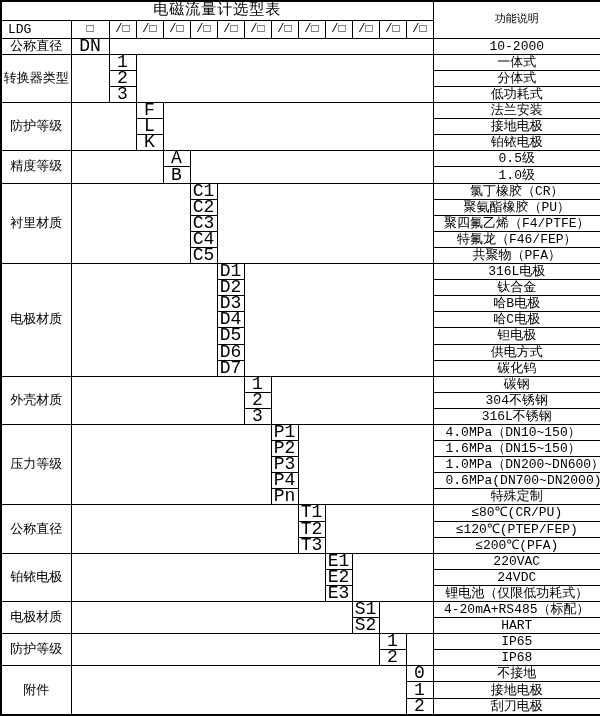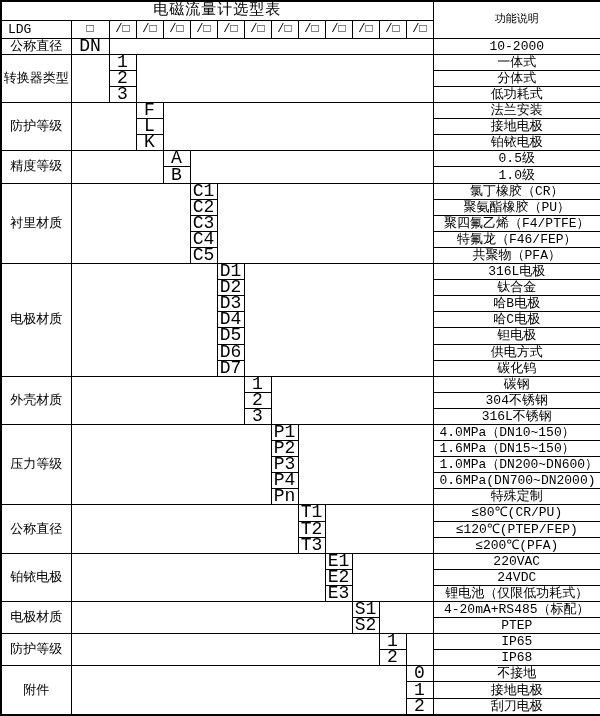--- a/index.html
+++ b/index.html
@@ -59,21 +59,21 @@
     margin-left: 29px;
   }
   td.code-cell {
     font-size: 18px;
   }
   td.desc-cell {
     font-size: 13px;
   }
   td.desc-cell.left {
     text-align: left;
-    padding-left: 6px;
+    padding-left: 12px;
   }
   td.spacer {
     border: 1px solid #000000;
   }
 </style>
 </head>
 <body>
 
 <table class="selector">
   <colgroup>
@@ -287,21 +287,21 @@
       </tr>
       <tr class="body-row">
         <td class="label-cell" rowspan="2">电极材质</td>
         <td class="spacer" rowspan="2" colspan="10"></td>
         <td class="code-cell">S1</td>
         <td class="spacer" rowspan="2" colspan="2"></td>
         <td class="desc-cell">4-20mA+RS485（标配）</td>
       </tr>
       <tr class="body-row">
         <td class="code-cell">S2</td>
-        <td class="desc-cell">PTEP</td>
+        <td class="desc-cell">HART</td>
       </tr>
       <tr class="body-row">
         <td class="label-cell" rowspan="2">防护等级</td>
         <td class="spacer" rowspan="2" colspan="11"></td>
         <td class="code-cell">1</td>
         <td class="spacer" rowspan="2" colspan="1"></td>
         <td class="desc-cell">IP65</td>
       </tr>
       <tr class="body-row">
         <td class="code-cell">2</td>

